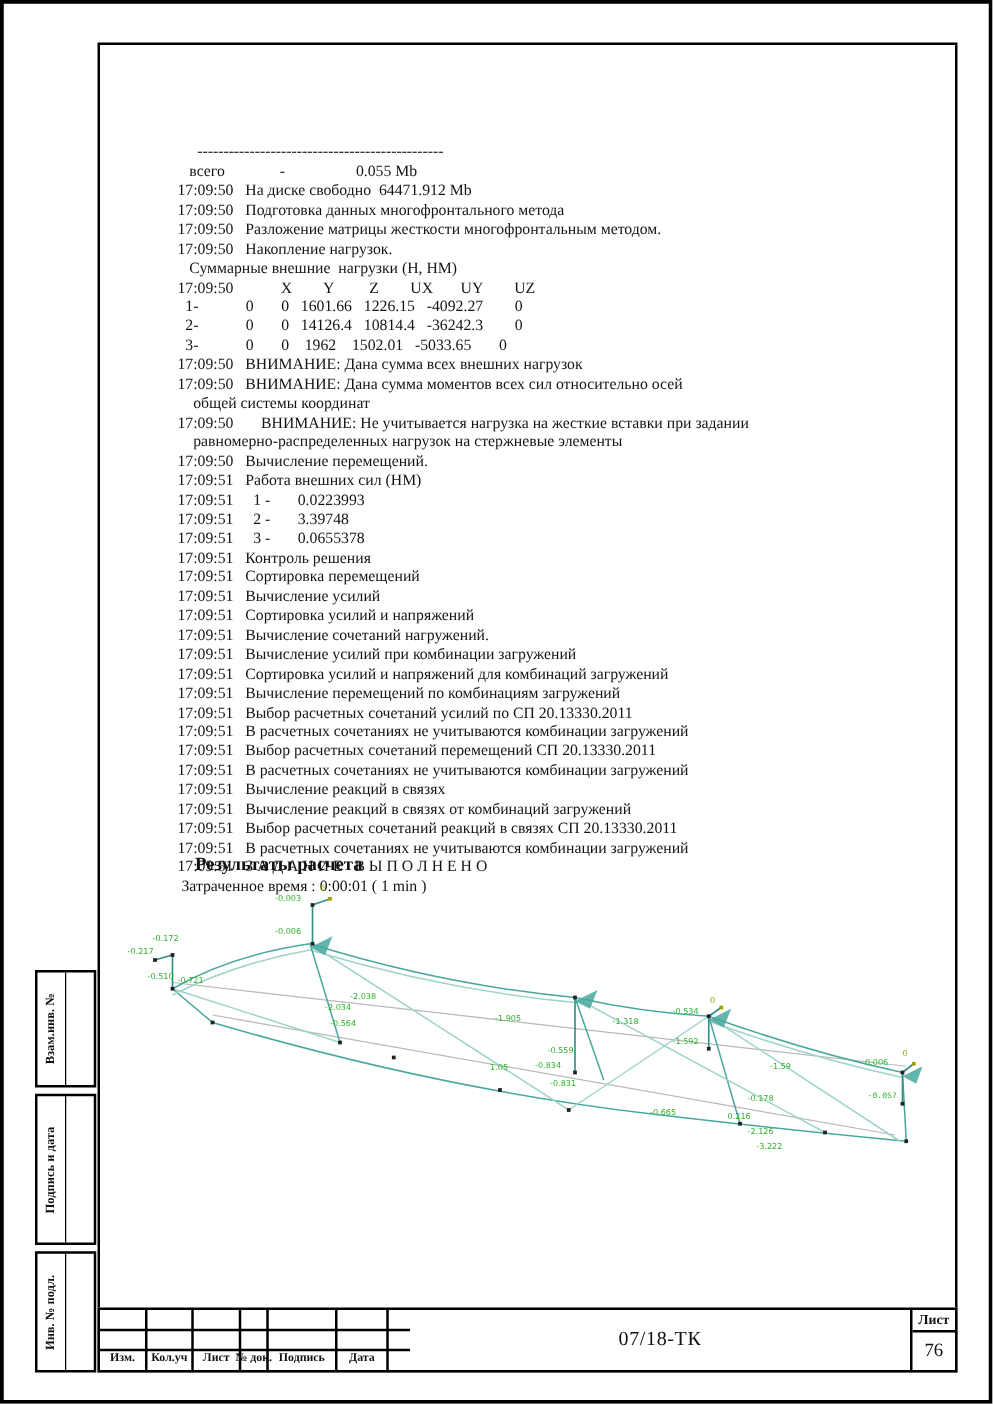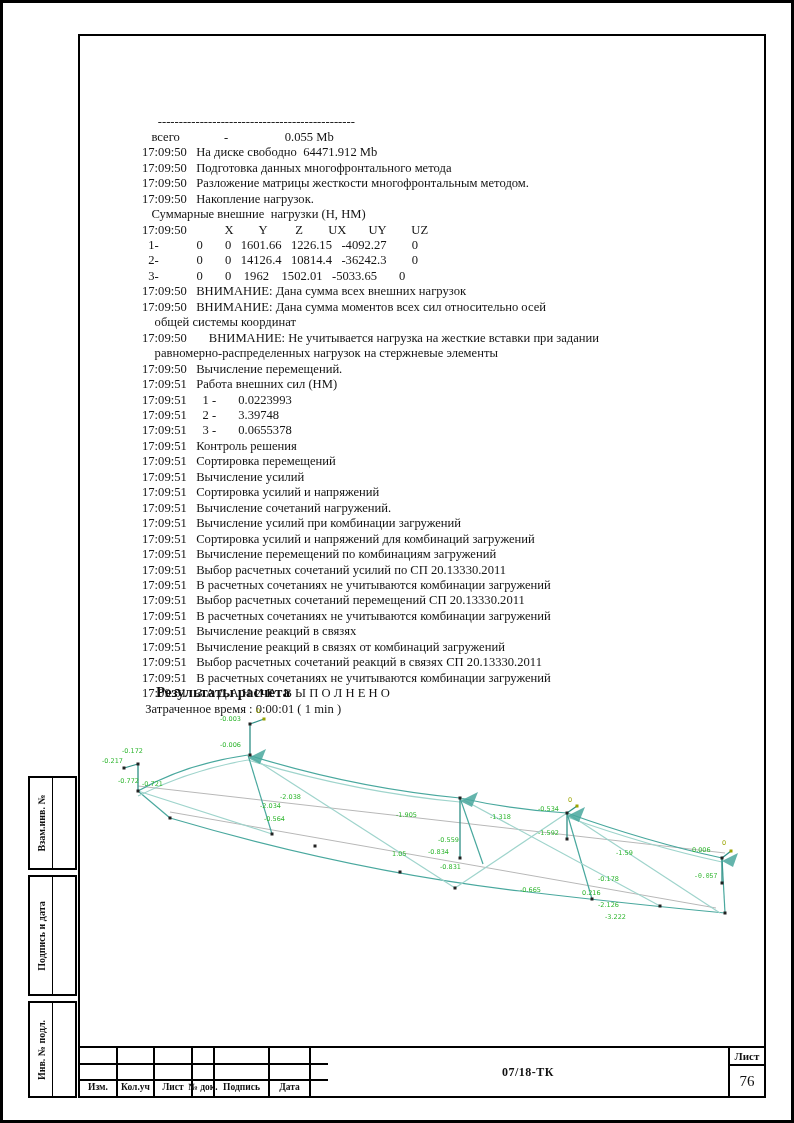--- a/index.html
+++ b/index.html
@@ -64,21 +64,21 @@
   .tb-col{position:relative;height:100%;border-right:2px solid #000;box-sizing:border-box;}
   .tb-col-label{
     position:absolute;bottom:0;left:0;right:0;height:18px;
     display:flex;align-items:center;justify-content:center;
     font-size:9.5px;font-weight:bold;white-space:nowrap;
   }
   .tb-row-line{position:absolute;left:0;width:248px;height:2px;background:#000;}
   .tb-doc{
     position:absolute;left:248px;right:36px;top:0;bottom:0;
     display:flex;align-items:center;justify-content:center;
-    font-size:12px;letter-spacing:0.5px;font-weight:bold;
+    font-size:16px;letter-spacing:0.5px;
   }
   .tb-sheet{
     position:absolute;right:0;top:0;bottom:0;width:36px;
     border-left:2px solid #000;box-sizing:border-box;
     display:flex;flex-direction:column;
   }
   .tb-sheet-label{
     height:18px;border-bottom:2px solid #000;box-sizing:border-box;
     display:flex;align-items:center;justify-content:center;
     font-size:11px;font-weight:bold;
@@ -178,21 +178,21 @@
           <rect x="629.5" y="143.5" width="3" height="3"></rect>
         </g>
       </svg>
       <div>
 
       <span class="fig-label green" style="left: 120px; top: 10px;">-0.003</span>
           <span class="fig-label olive" style="left: 156px; top: 2px;">0</span>
           <span class="fig-label green" style="left: 120px; top: 36px;">-0.006</span>
           <span class="fig-label green" style="left: 2px; top: 52px;">-0.217</span>
           <span class="fig-label green" style="left: 22px; top: 42px;">-0.172</span>
-          <span class="fig-label green" style="left: 18px; top: 72px;">-0.772</span>
+          <span class="fig-label green" style="left: 18px; top: 72px;">-0.510</span>
           <span class="fig-label green" style="left: 42px; top: 75px;">-0.721</span>
           <span class="fig-label green" style="left: 180px; top: 88px;">-2.038</span>
           <span class="fig-label green" style="left: 160px; top: 97px;">-2.034</span>
           <span class="fig-label green" style="left: 164px; top: 110px;">-0.564</span>
           <span class="fig-label green" style="left: 296px; top: 106px;">-1.905</span>
           <span class="fig-label green" style="left: 390px; top: 108px;">-1.318</span>
           <span class="fig-label green" style="left: 438px; top: 100px;">-0.534</span>
           <span class="fig-label olive" style="left: 468px; top: 91px;">0</span>
           <span class="fig-label green" style="left: 438px; top: 124px;">-1.592</span>
           <span class="fig-label green" style="left: 338px; top: 131px;">-0.559</span>

